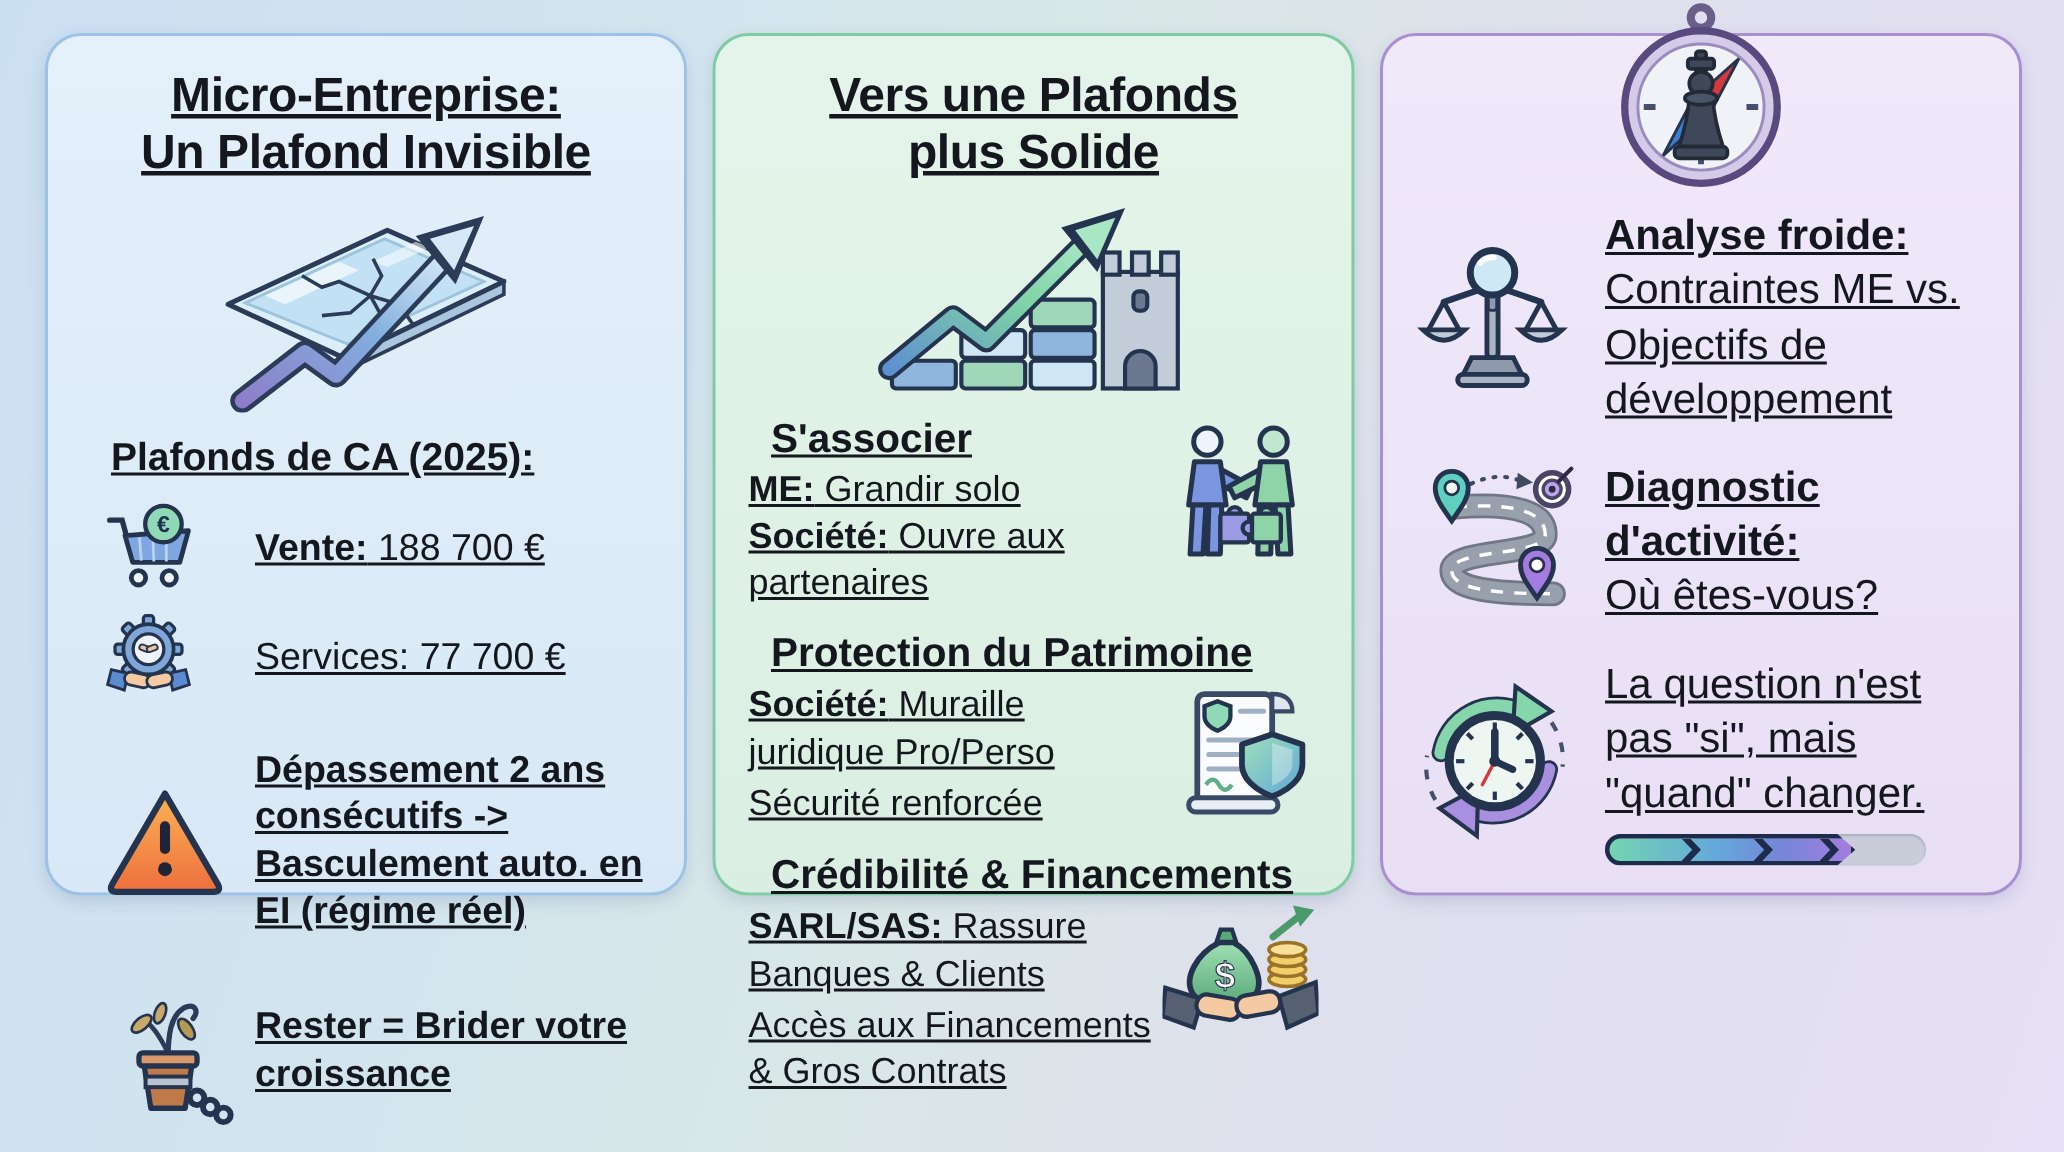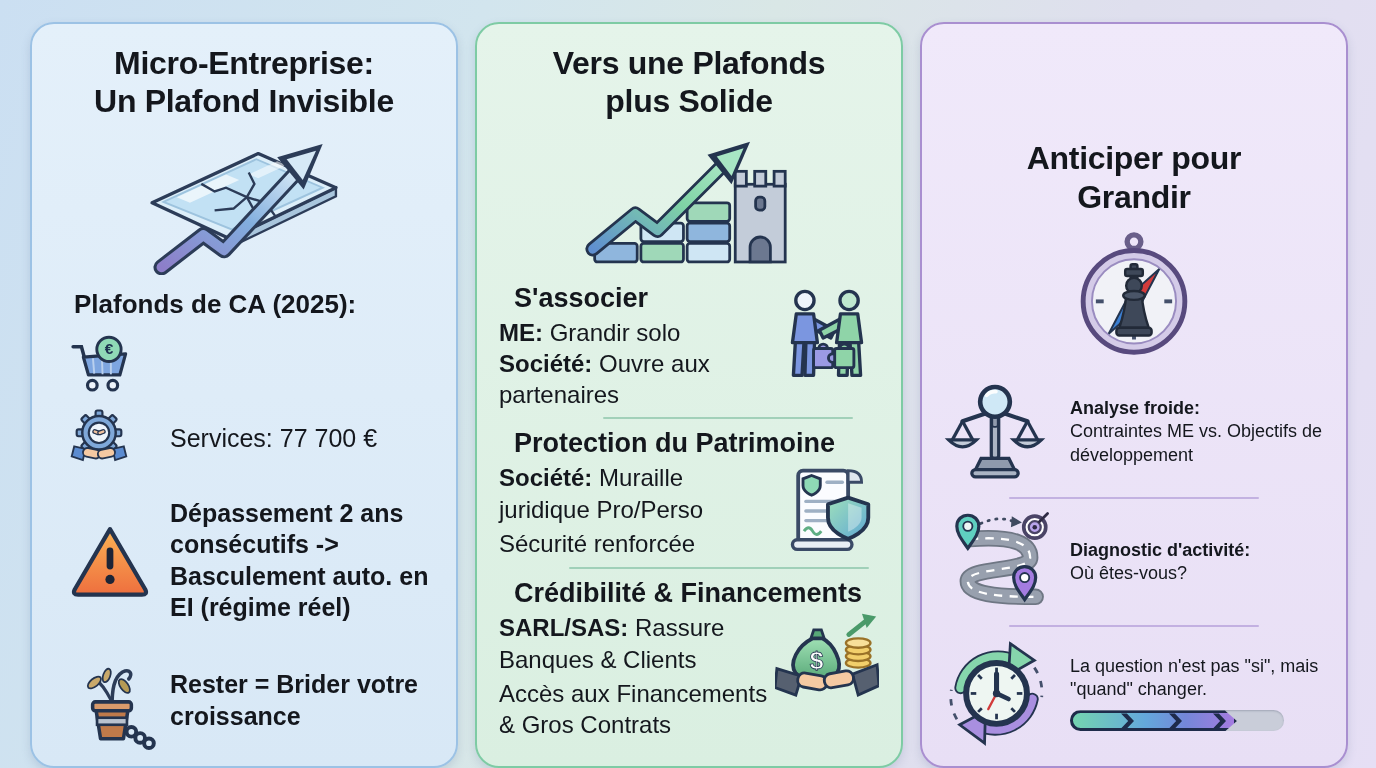--- a/index.html
+++ b/index.html
@@ -3,21 +3,21 @@
 <meta charset="utf-8">
 <style>
   * { box-sizing: border-box; }
   html,body { margin:0; padding:0; }
   body {
     width:1376px; height:768px; overflow:hidden;
     font-family:"Liberation Sans","DejaVu Sans",sans-serif;
     color:#14171d;
     background:linear-gradient(108deg,#cbdff2 0%,#d2e5ee 30%,#d9e7e6 48%,#dfdfee 70%,#e6dff5 100%);
   }
-  .canvas { display:flex; gap:17px; padding:22px 28px 0 30px; height:768px; }
+  .canvas { display:flex; gap:17px; padding:22px 28px 0 30px; height:597px;text-decoration:underline; }
   .panel {
     flex:1; border-radius:24px; border:2px solid; padding:14px 22px 16px;
     display:flex; flex-direction:column;
     box-shadow:0 4px 10px rgba(90,110,150,.20);
   }
   .panel-blue  { background:linear-gradient(180deg,#e4f0fa,#d8e8f6); border-color:#9cc2e5; }
   .panel-green { background:linear-gradient(180deg,#e5f4ea,#daefe1); border-color:#7ecba4; }
   .panel-purple{ background:linear-gradient(180deg,#f0e9fa,#e8dff5); border-color:#a98fd0;justify-content:flex-end; }
 
   .title { font-size:32px; font-weight:800; text-align:center; line-height:1.2; margin:6px 0 2px; letter-spacing:-.3px; }
@@ -37,21 +37,21 @@
   
   .sec-head { font-size:27px; font-weight:800; margin:2px 15px 3px; }
   .sec-body { display:grid; grid-template-columns:1fr 104px; column-gap:6px; }
   .sec-text { font-size:24px; line-height:1.3; }
   .sec-icon { display:flex; justify-content:center; align-items:flex-start; }
   .sec-icon.lift { margin-top:-32px; }
   .muted-line { margin-top:3px; }
 
   
   .p3-row { display:grid; grid-template-columns:112px 1fr; column-gap:14px; align-items:center; margin:2px 0; }
-  .p3-row .txt { font-size:18px; line-height:1.3; }
+  .p3-row .txt { font-size:28px; line-height:1.3; }
   .p3-label { font-weight:800; }
 
   .progress { position:relative; width:214px; height:21px; margin-top:9px; background:#c9cdd9; border-radius:11px; box-shadow:inset 0 1px 2px rgba(40,50,80,.25); }
   .progress-fill {
     position:absolute; left:0; top:0; height:100%; width:78%;
     background:linear-gradient(90deg,#74d4b0,#64a8dc 45%,#7487d8 70%,#a47ce0 100%);
     border:3px solid #1e2b4a; border-radius:11px 0 0 11px;
     clip-path:polygon(0 0, calc(100% - 12px) 0, 100% 50%, calc(100% - 12px) 100%, 0 100%);
   }
   .chev { position:absolute; top:0; bottom:0; width:13px; background:#1e2b4a;
@@ -105,20 +105,21 @@
         <g stroke="#b9d0ee" stroke-width="3">
             <line x1="39" y1="38" x2="41" y2="62"></line>
             <line x1="53" y1="37" x2="54" y2="63"></line>
             <line x1="67" y1="36" x2="67" y2="63"></line>
           </g>
         <circle cx="38" cy="80" r="7.5" fill="#eef4fb" stroke="#24344f" stroke-width="5"></circle>
         <circle cx="70" cy="80" r="7.5" fill="#eef4fb" stroke="#24344f" stroke-width="5"></circle>
         <circle cx="64" cy="24" r="19" fill="#8fd9b6" stroke="#24344f" stroke-width="4.5"></circle>
         <text x="64" y="32" font-size="24" font-weight="bold" text-anchor="middle" fill="#1d3050">€</text>
       </svg>
+      <div class="txt"><span class="bold">Vente:</span><span> 188 700 €</span></div>
     </div>
 
     <div class="row">
       <svg width="62" height="66" viewBox="0 0 100 100">
         <g fill="#7fa8d9" stroke="#24344f" stroke-width="3.5">
           <rect x="44.5" y="4" width="11" height="14" rx="3"></rect>
           <rect x="44.5" y="4" width="11" height="14" rx="3" transform="rotate(45 50 40)"></rect>
           <rect x="44.5" y="4" width="11" height="14" rx="3" transform="rotate(90 50 40)"></rect>
           <rect x="44.5" y="4" width="11" height="14" rx="3" transform="rotate(135 50 40)"></rect>
           <rect x="44.5" y="4" width="11" height="14" rx="3" transform="rotate(180 50 40)"></rect>

